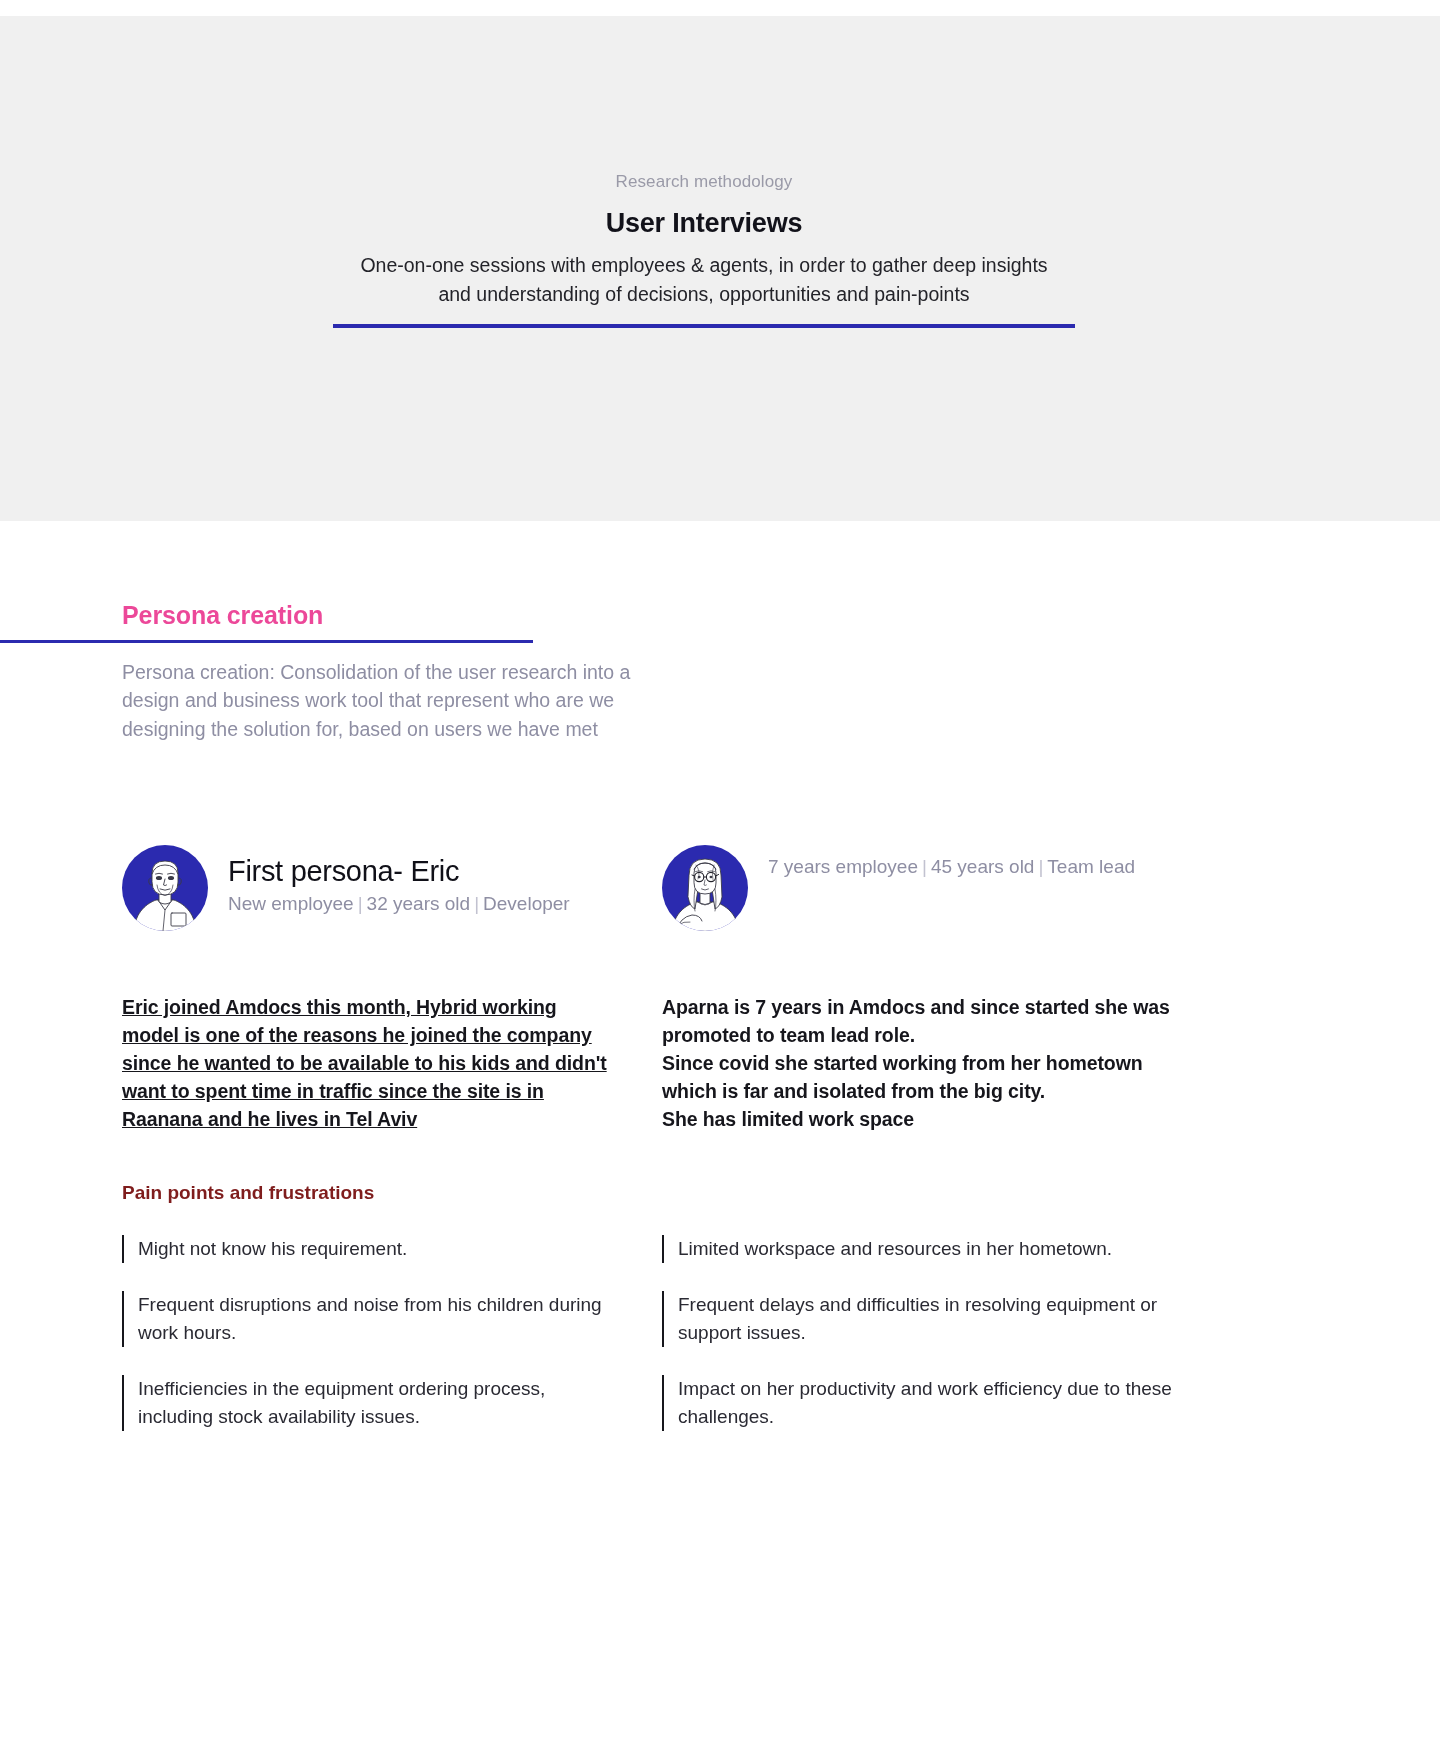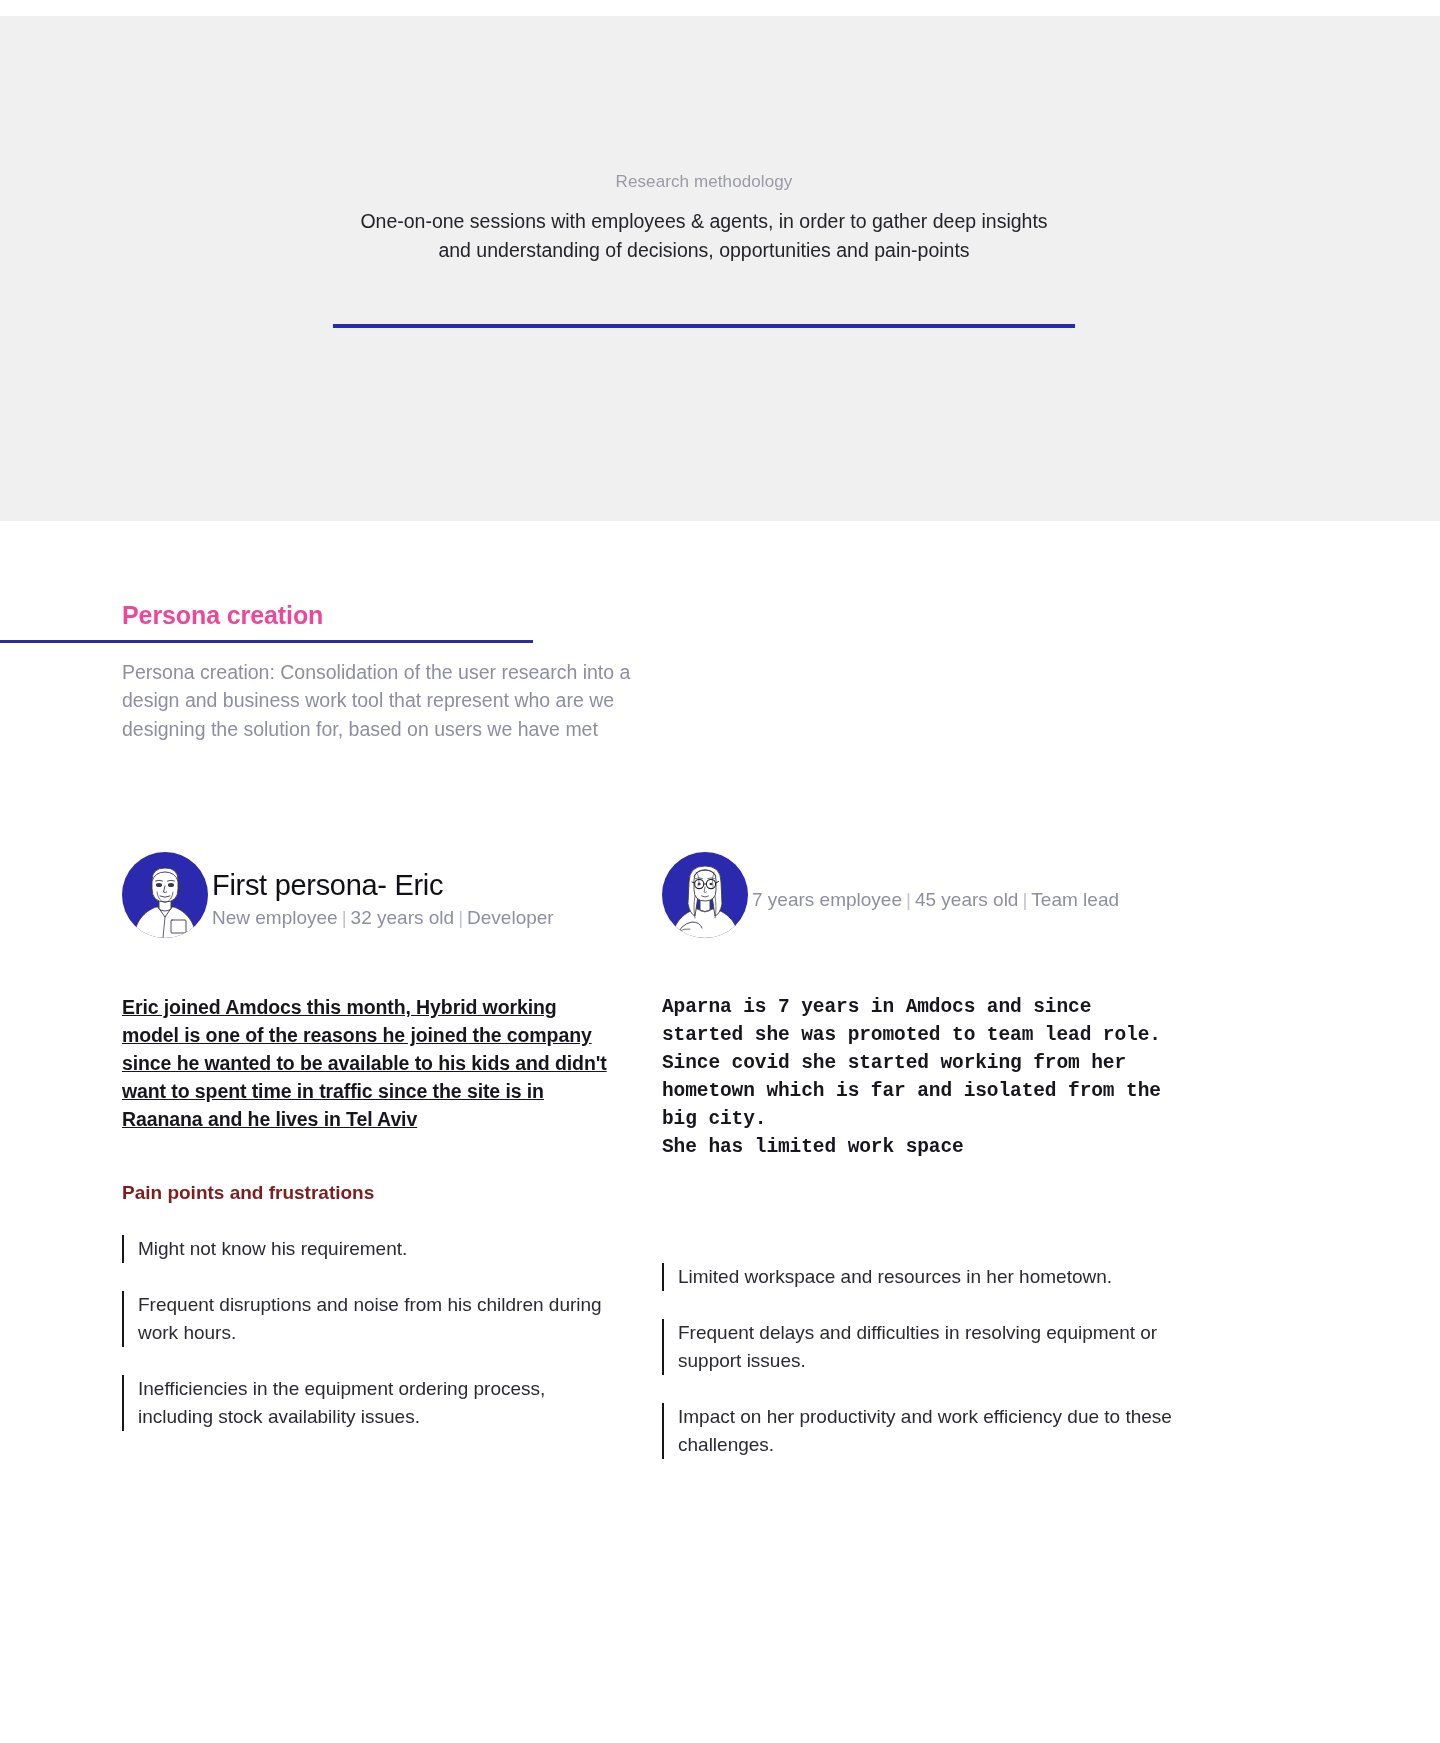--- a/index.html
+++ b/index.html
@@ -116,22 +116,22 @@
   }
   .persona-col {
     width: 540px;
     position: relative;
   }
   .persona-col.left  { margin-left: 122px; }
   .persona-col.right { margin-left: 0px; }
 
   .persona-head {
     display: flex;
-    align-items: center;
-    gap: 4px;
+    align-items: flex-start;
+    gap: 20px;
     height: 100px;
   }
   .avatar {
     width: 86px;
     height: 86px;
     flex: 0 0 86px;
     position: relative;
     overflow: visible;
   }
   .avatar svg { display: block; }
@@ -162,21 +162,21 @@
   .persona-body {
     margin-top: 48px;
     font-size: 19.5px;
     font-weight: 700;
     color: #16161c;
     line-height: 1.44;
     white-space: pre-line;
     letter-spacing: -0.1px;
   }
   .persona-col.left  .persona-body { width: 490px; text-decoration: underline; }
-  .persona-col.right .persona-body { width: 512px; font-family: Liberation Mono, monospace; }
+  .persona-col.right .persona-body { width: 512px; }
 
   .painpoints-title {
     font-size: 19px;
     font-weight: 700;
     color: #7f1d1d;
     margin: 0;
     line-height: 1.3;
     height: 22px;
   }
   .painpoints-spacer { height: 22px; }
@@ -202,20 +202,21 @@
   }
   .persona-col.left  .pp-item { width: 470px; }
   .persona-col.right .pp-item { width: 500px; }
 </style>
 </head>
 <body>
 
 <div class="hero-band">
   <div class="hero-inner">
     <p class="hero-eyebrow">Research methodology</p>
+    <h1 class="hero-title">User Interviews</h1>
     <p class="hero-sub">One-on-one sessions with employees &amp; agents, in order to gather deep insights and understanding of decisions, opportunities and pain-points</p>
   </div>
   <div class="hero-rule"></div>
 </div>
 
 <div class="section">
   <h2 class="section-heading">Persona creation</h2>
   <div class="section-rule"></div>
   <p class="section-desc">Persona creation: Consolidation of the user research into a design and business work tool that represent who are we designing the solution for, based on users we have met</p>
 </div>

